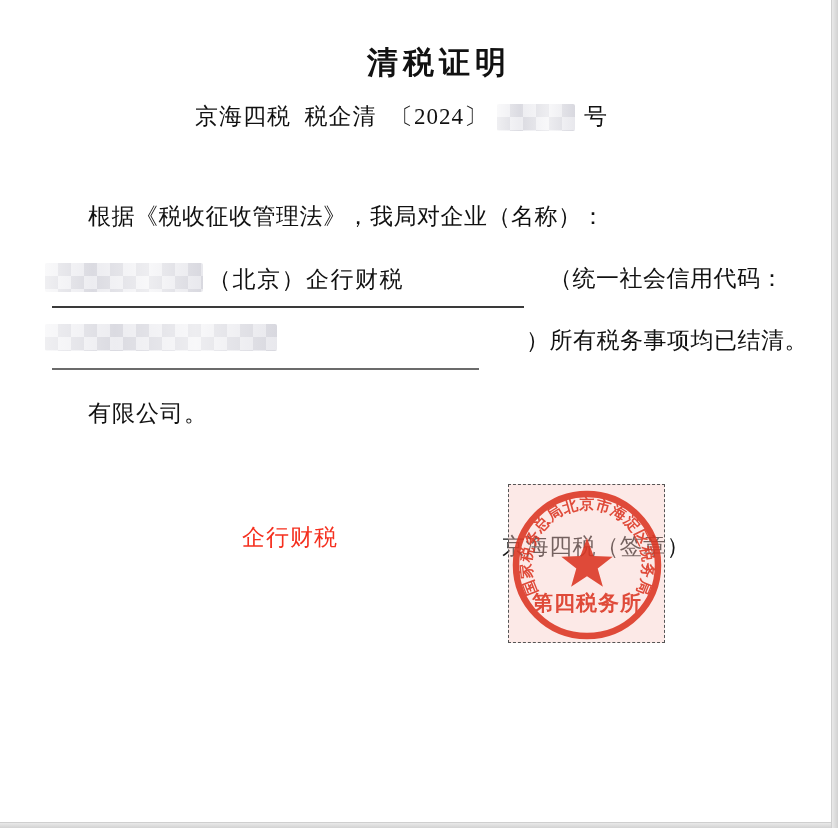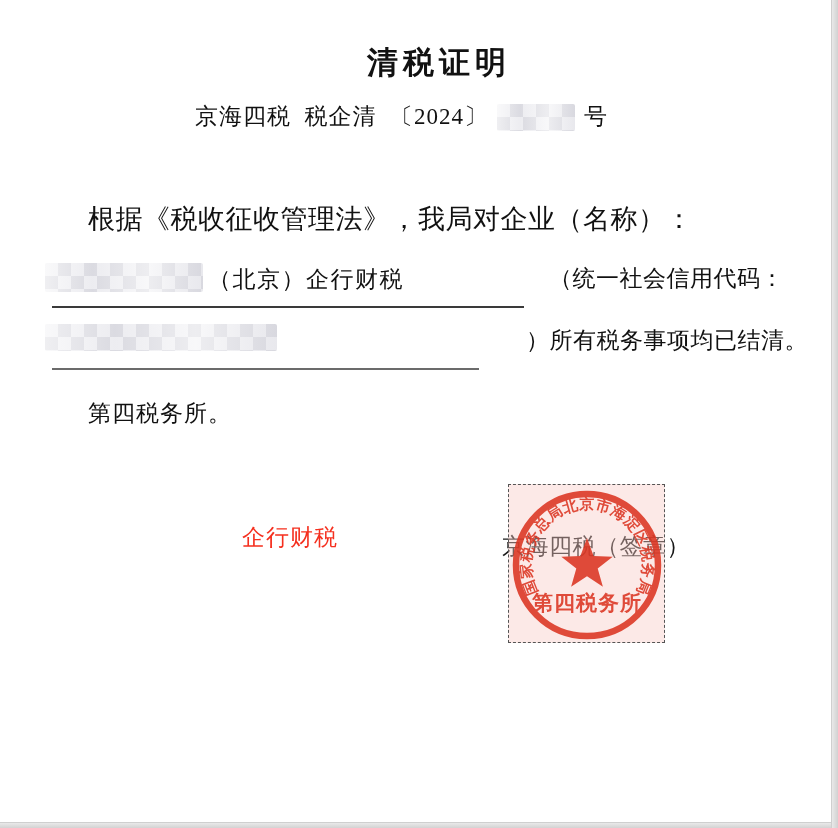--- a/index.html
+++ b/index.html
@@ -39,21 +39,21 @@
     font-size: 23px;
     letter-spacing: 1px;
     color: #111;
     white-space: pre;
   }
 
   .intro-line {
     position: absolute;
     top: 201px;
     left: 88px;
-    font-size: 27px;
+    font-size: 23px;
     letter-spacing: 0.5px;
     color: #111;
   }
 
   .company-visible {
     position: absolute;
     top: 264px;
     left: 208px;
     font-size: 23px;
     letter-spacing: 1.5px;
@@ -201,21 +201,21 @@
 
   <span class="mosaic mosaic-company"></span>
   <div class="company-visible">（北京）企行财税</div>
   <div class="credit-open">（统一社会信用代码：</div>
   <div class="underline underline-1"></div>
 
   <span class="mosaic mosaic-credit"></span>
   <div class="clearance-line">）所有税务事项均已结清。</div>
   <div class="underline underline-2"></div>
 
-  <div class="certify-line">第四税务所。</div>
+  <div class="certify-line">有限公司。</div>
 
   <div class="watermark" style="color: rgb(245, 48, 31);">企行财税</div>
 
   <div class="sign-label">京海四税（签章）</div>
 
   <div class="seal-box">
     <svg class="seal-svg" width="155" height="157" viewBox="0 0 155 157">
       <defs>
         <path id="sealArc" d="M 29.5 108 A 56 56 0 1 1 126.5 108" fill="none"></path>
       </defs>

